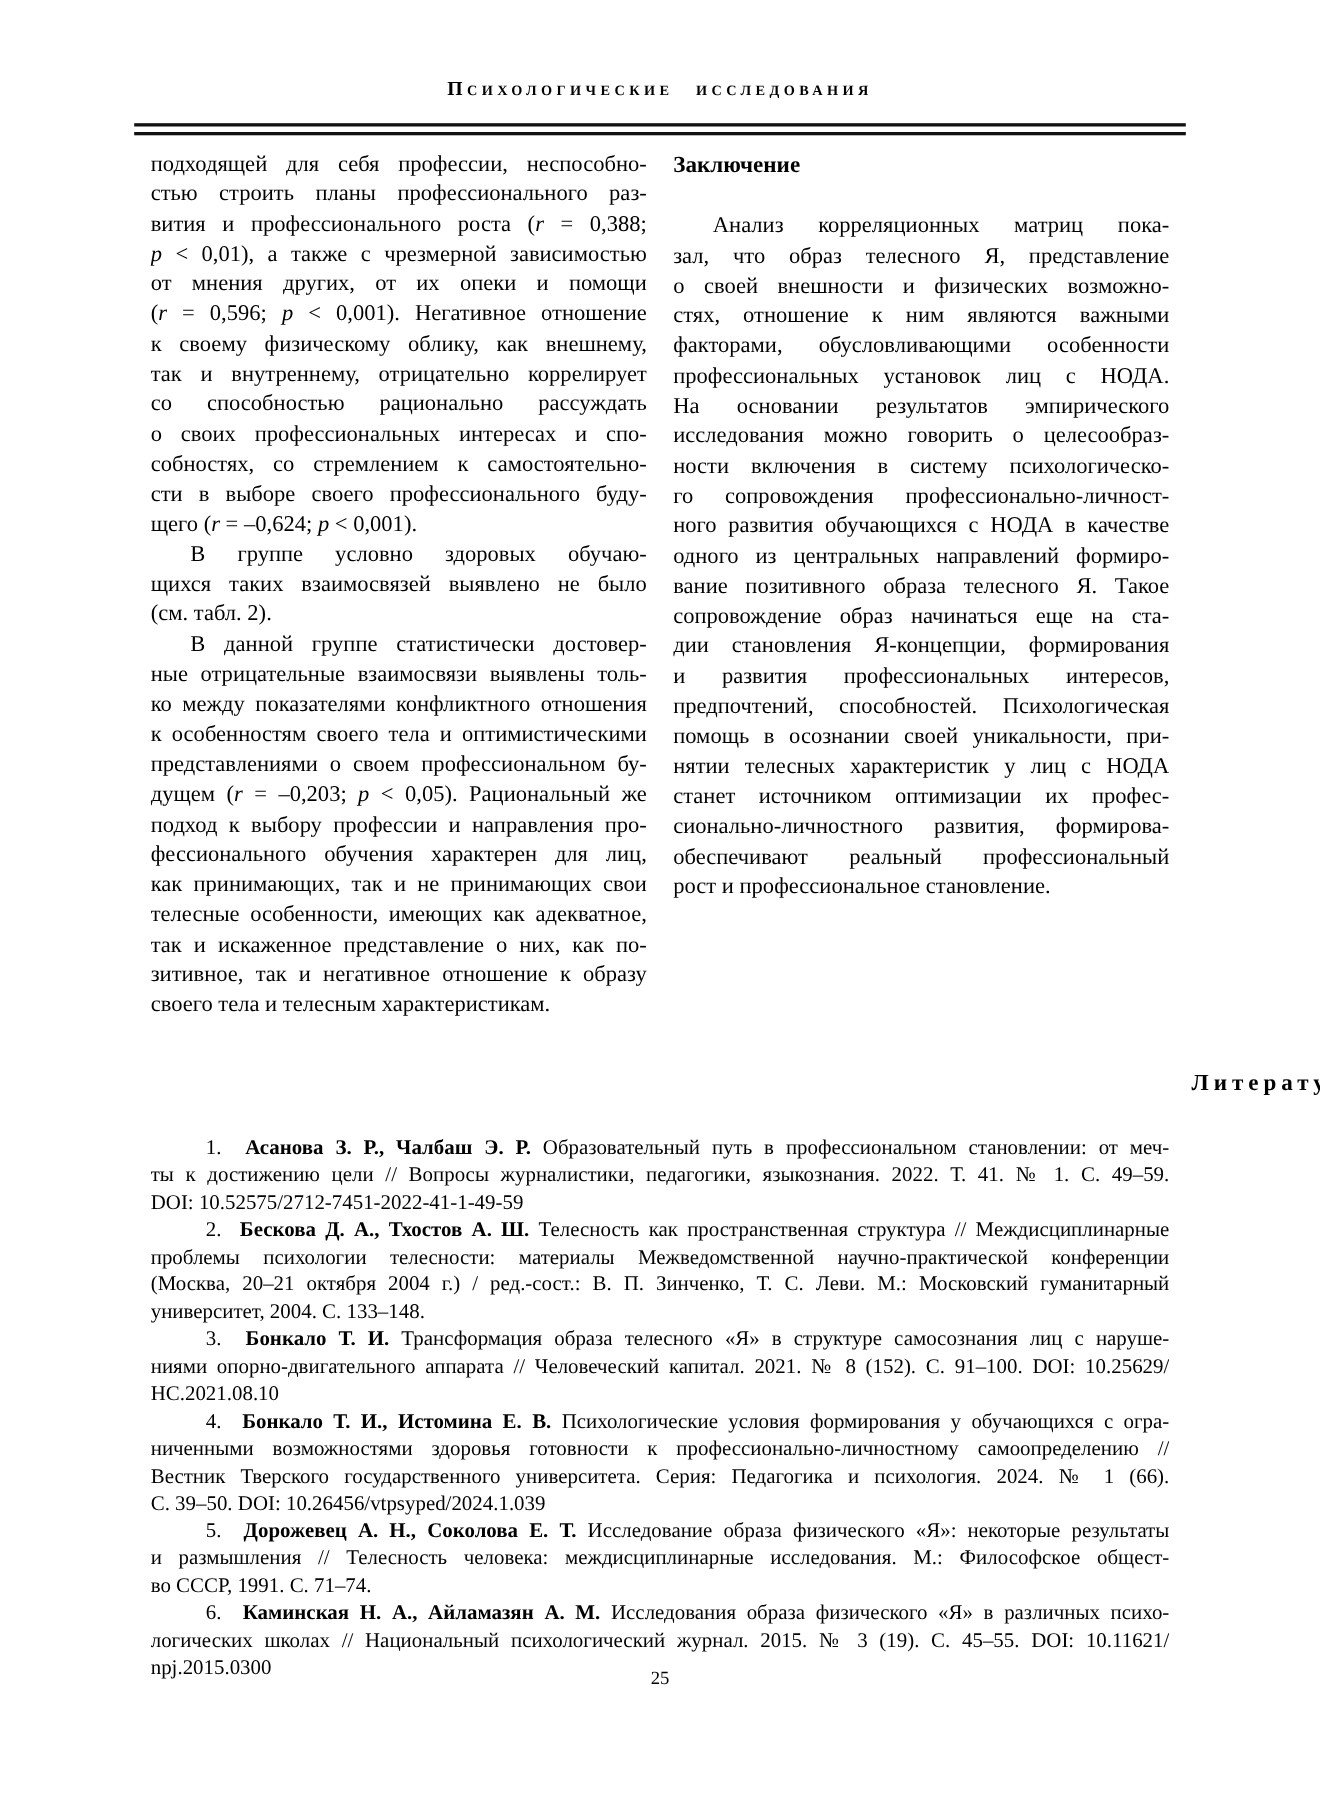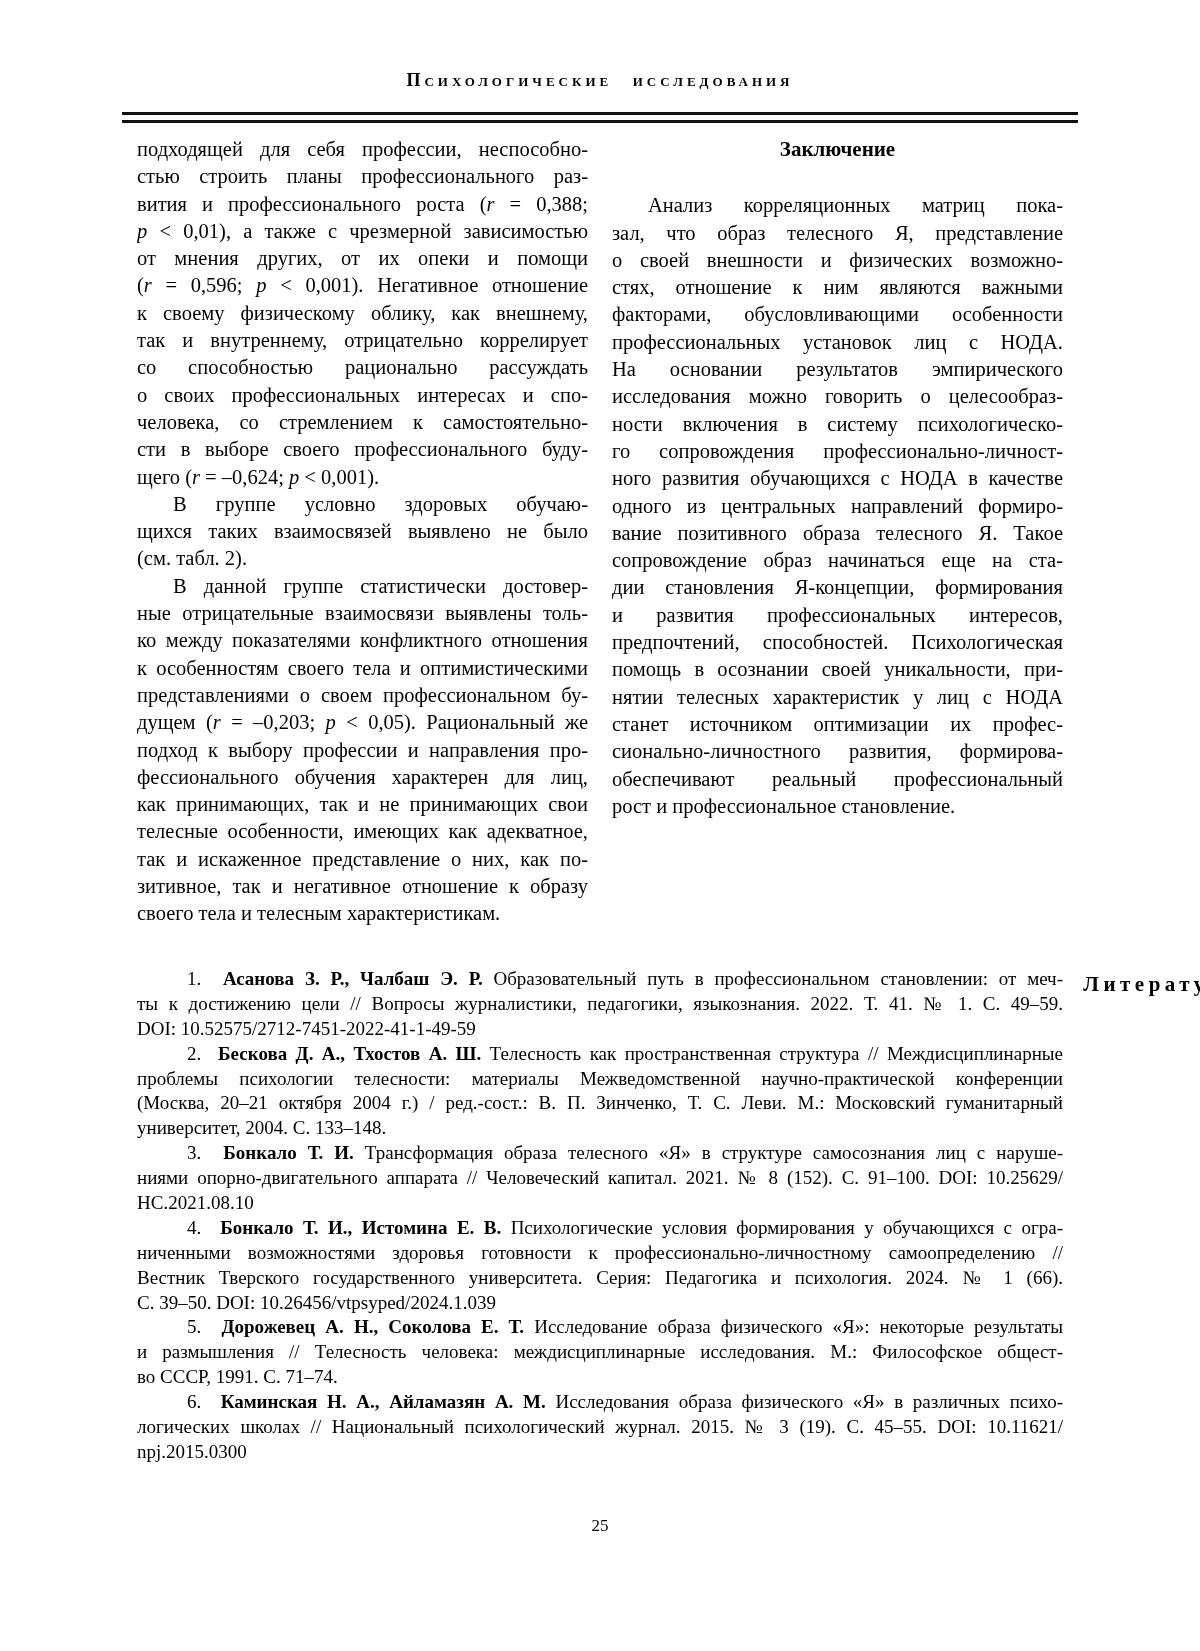--- a/index.html
+++ b/index.html
@@ -42,34 +42,34 @@
     text-align: justify;
     text-align-last: justify;
   }
   .tline.last { text-align-last: left; }
   .tline.ind  { text-indent: 36px; }
 
   .col-heading {
     font-size: 21px;
     line-height: 27.3px;
     font-weight: bold;
-    text-align: center;
+    text-align: left;
     margin-bottom: 29px;
   }
 
   .lit-heading {
     position: absolute; top: 972px; left: 0; width: 100%;
     text-align: right;
     font-weight: bold;
     font-size: 21px;
     letter-spacing: 4.5px;
     margin-left: 40px;
   }
 
-  .references { position: absolute; top: 967px; left: 137px; width: 926px; }
+  .references { position: absolute; top: 1032px; left: 137px; width: 926px; }
   .rline {
     font-size: 19px;
     line-height: 24.9px;
     height: 24.9px;
     overflow: hidden;
     text-align: justify;
     text-align-last: justify;
   }
   .rline.first { text-indent: 50px; }
   .rline.last  { text-align-last: left; }
@@ -97,21 +97,21 @@
         <div class="tline">подходящей для себя профессии, неспособно-</div>
         <div class="tline">стью строить планы профессионального раз-</div>
         <div class="tline">вития и профессионального роста (<i>r</i> = 0,388;</div>
         <div class="tline"><i>p</i> &lt; 0,01), а также с чрезмерной зависимостью</div>
         <div class="tline">от мнения других, от их опеки и помощи</div>
         <div class="tline">(<i>r</i> = 0,596; <i>p</i> &lt; 0,001). Негативное отношение</div>
         <div class="tline">к своему физическому облику, как внешнему,</div>
         <div class="tline">так и внутреннему, отрицательно коррелирует</div>
         <div class="tline">со способностью рационально рассуждать</div>
         <div class="tline">о своих профессиональных интересах и спо-</div>
-        <div class="tline">человека, со стремлением к самостоятельно-</div>
+        <div class="tline">собностях, со стремлением к самостоятельно-</div>
         <div class="tline">сти в выборе своего профессионального буду-</div>
         <div class="tline last">щего (<i>r</i> = –0,624; <i>p</i> &lt; 0,001).</div>
         <div class="tline ind">В группе условно здоровых обучаю-</div>
         <div class="tline">щихся таких взаимосвязей выявлено не было</div>
         <div class="tline last">(см. табл. 2).</div>
         <div class="tline ind">В данной группе статистически достовер-</div>
         <div class="tline">ные отрицательные взаимосвязи выявлены толь-</div>
         <div class="tline">ко между показателями конфликтного отношения</div>
         <div class="tline">к особенностям своего тела и оптимистическими</div>
         <div class="tline">представлениями о своем профессиональном бу-</div>

